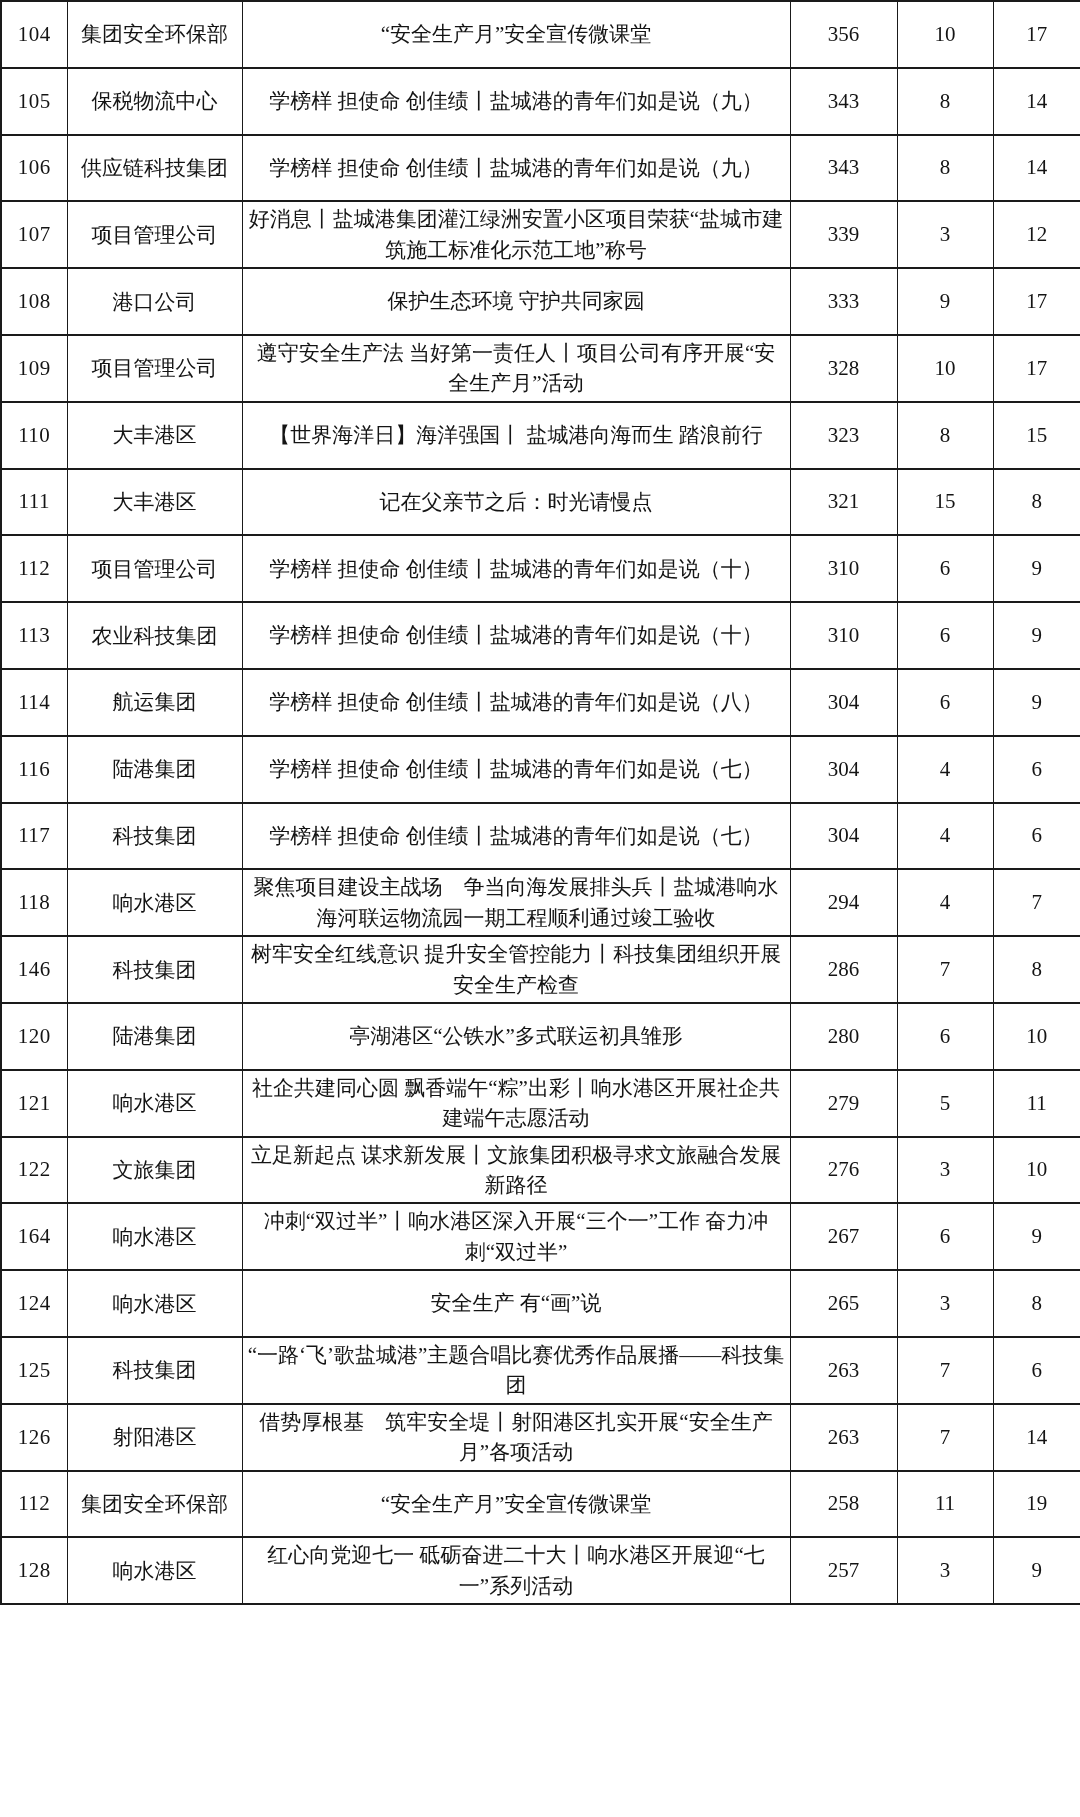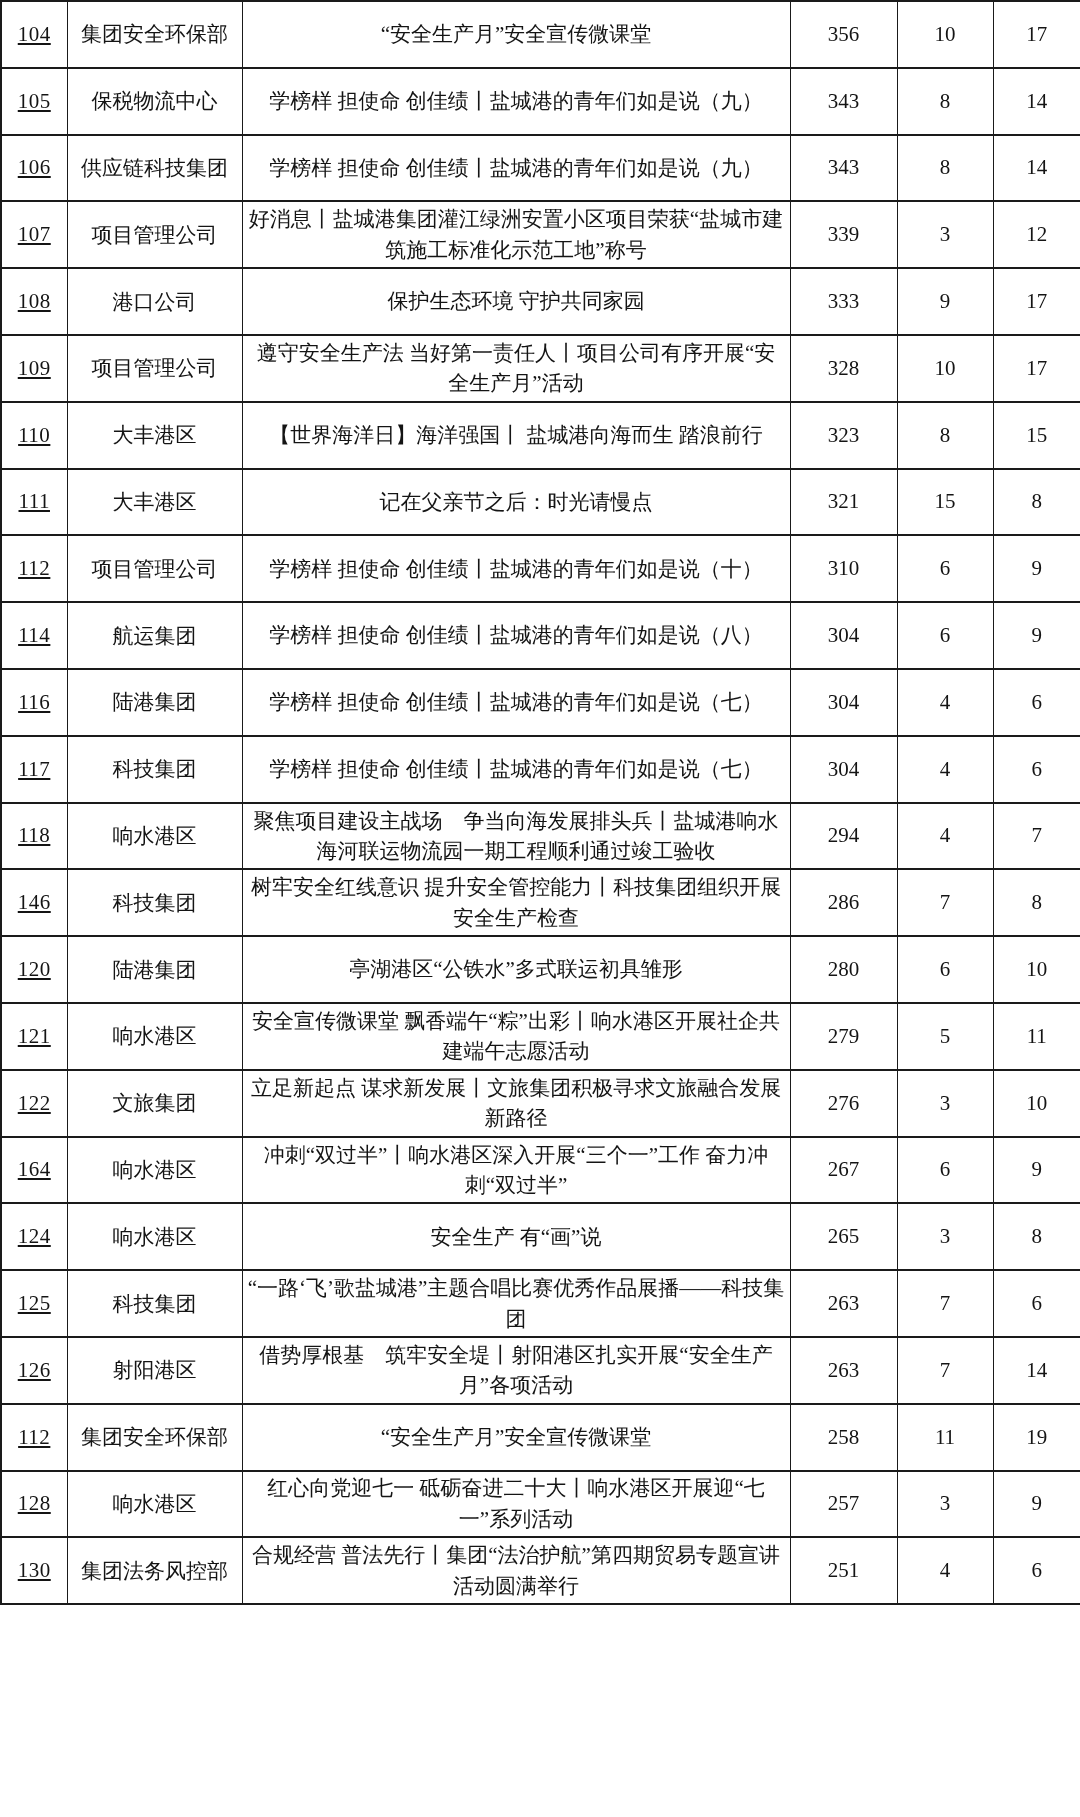--- a/index.html
+++ b/index.html
@@ -22,21 +22,21 @@
     border: 1.5px solid #1a1a1a;
     border-top-width: 2px;
     border-bottom-width: 2px;
     text-align: center;
     vertical-align: middle;
     font-size: 21px;
     height: 64.8px;
     padding: 0 4px;
     overflow: hidden;
   }
-  td.c-idx   { font-size: 20px; letter-spacing: 0.5px; text-decoration: underline; }
+  td.c-idx   { font-size: 20px; letter-spacing: 0.5px; }
   td.c-dept  { padding: 0 6px; margin-top: 16px; }
   td.c-title { padding: 0 12px; line-height: 1.45; }
   td.c-num   { font-size: 20px; }
 </style>
 </head>
 <body>
 
 <table class="doc-table">
   <colgroup>
     <col style="width:66px">
@@ -113,20 +113,28 @@
   </tr>
       <tr>
     <td class="c-idx">112</td>
     <td class="c-dept">项目管理公司</td>
     <td class="c-title">学榜样 担使命 创佳绩丨盐城港的青年们如是说（十）</td>
     <td class="c-num">310</td>
     <td class="c-num">6</td>
     <td class="c-num">9</td>
   </tr>
       <tr>
+    <td class="c-idx">113</td>
+    <td class="c-dept">农业科技集团</td>
+    <td class="c-title">学榜样 担使命 创佳绩丨盐城港的青年们如是说（十）</td>
+    <td class="c-num">310</td>
+    <td class="c-num">6</td>
+    <td class="c-num">9</td>
+  </tr>
+      <tr>
     <td class="c-idx">114</td>
     <td class="c-dept">航运集团</td>
     <td class="c-title">学榜样 担使命 创佳绩丨盐城港的青年们如是说（八）</td>
     <td class="c-num">304</td>
     <td class="c-num">6</td>
     <td class="c-num">9</td>
   </tr>
       <tr>
     <td class="c-idx">116</td>
     <td class="c-dept">陆港集团</td>
@@ -163,21 +171,21 @@
     <td class="c-idx">120</td>
     <td class="c-dept">陆港集团</td>
     <td class="c-title">亭湖港区“公铁水”多式联运初具雏形</td>
     <td class="c-num">280</td>
     <td class="c-num">6</td>
     <td class="c-num">10</td>
   </tr>
       <tr>
     <td class="c-idx">121</td>
     <td class="c-dept">响水港区</td>
-    <td class="c-title">安全宣传微课堂 飘香端午“粽”出彩丨响水港区开展社企共建端午志愿活动</td>
+    <td class="c-title">社企共建同心圆 飘香端午“粽”出彩丨响水港区开展社企共建端午志愿活动</td>
     <td class="c-num">279</td>
     <td class="c-num">5</td>
     <td class="c-num">11</td>
   </tr>
       <tr>
     <td class="c-idx">122</td>
     <td class="c-dept">文旅集团</td>
     <td class="c-title">立足新起点 谋求新发展丨文旅集团积极寻求文旅融合发展新路径</td>
     <td class="c-num">276</td>
     <td class="c-num">3</td>
@@ -224,22 +232,14 @@
     <td class="c-num">19</td>
   </tr>
       <tr>
     <td class="c-idx">128</td>
     <td class="c-dept">响水港区</td>
     <td class="c-title">红心向党迎七一 砥砺奋进二十大丨响水港区开展迎“七一”系列活动</td>
     <td class="c-num">257</td>
     <td class="c-num">3</td>
     <td class="c-num">9</td>
   </tr>
-      <tr>
-    <td class="c-idx">130</td>
-    <td class="c-dept">集团法务风控部</td>
-    <td class="c-title">合规经营 普法先行丨集团“法治护航”第四期贸易专题宣讲活动圆满举行</td>
-    <td class="c-num">251</td>
-    <td class="c-num">4</td>
-    <td class="c-num">6</td>
-  </tr>
     </tbody>
 </table>
 
 </body></html>

